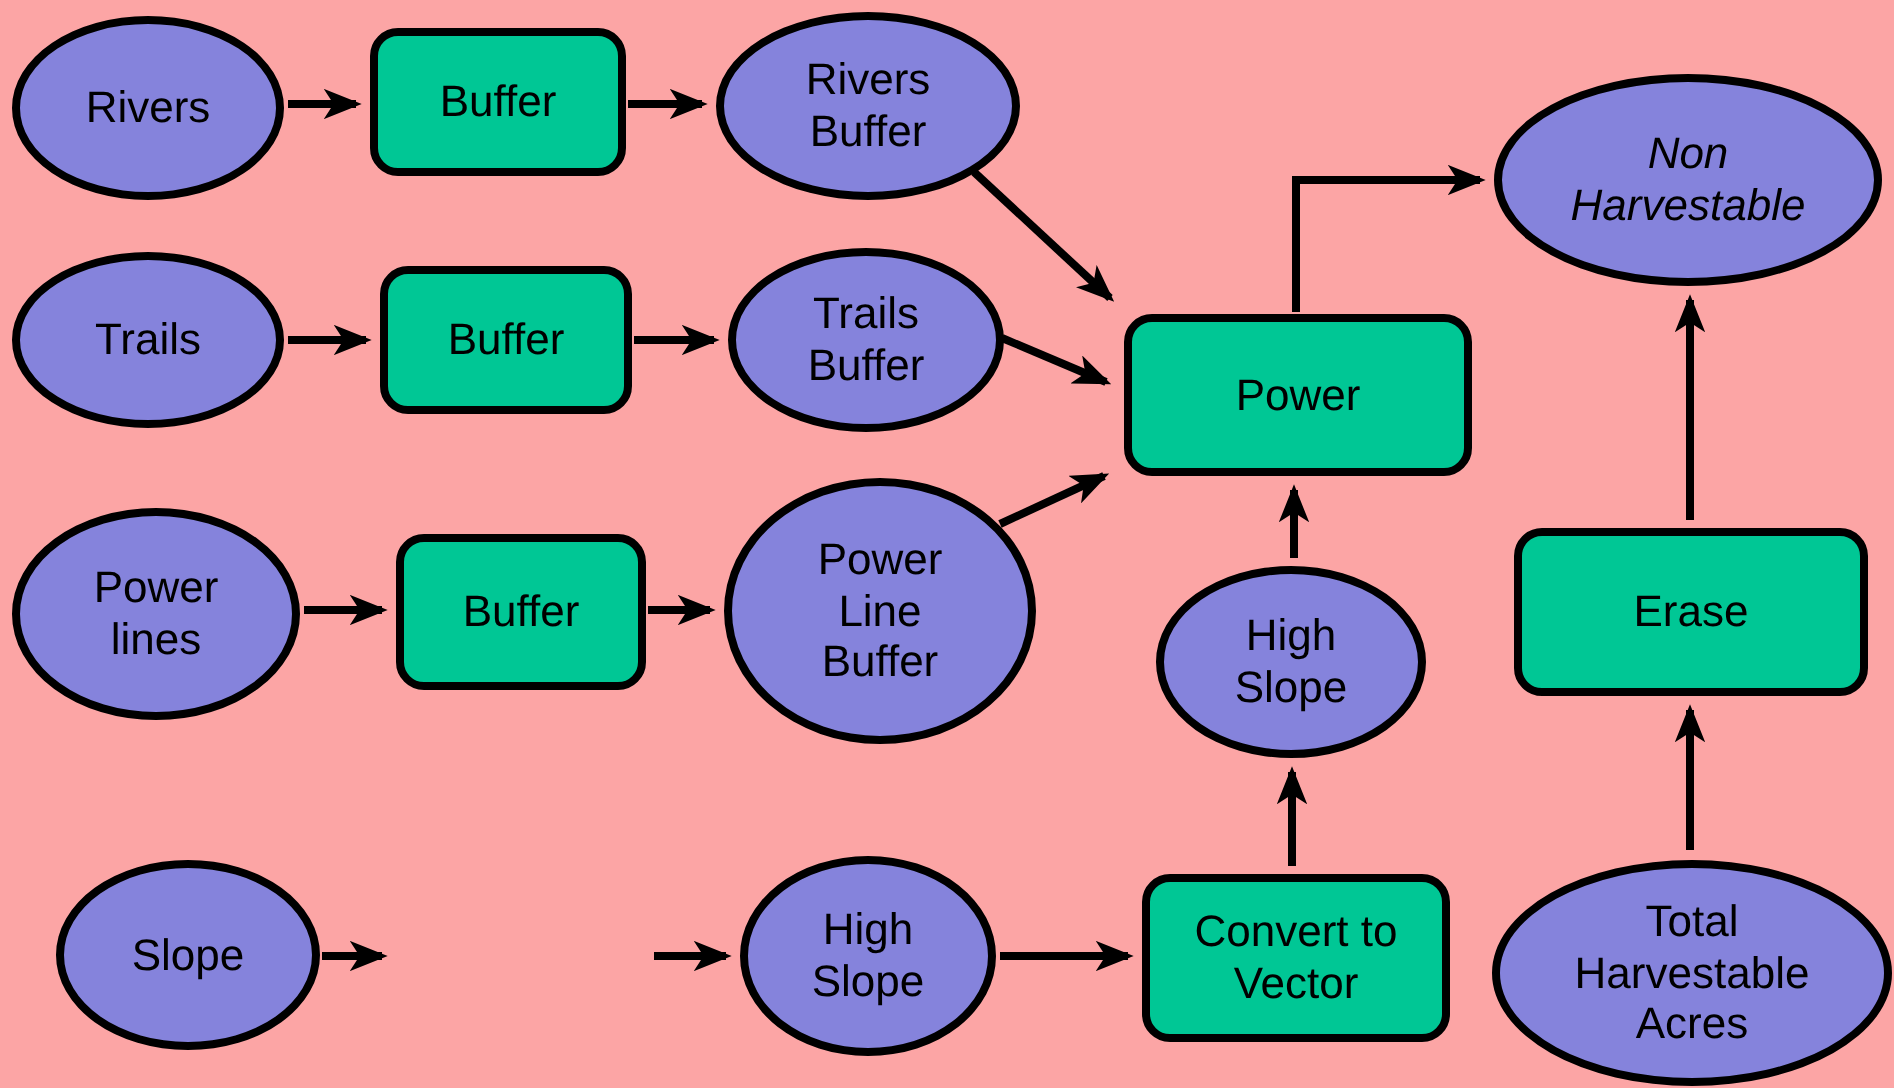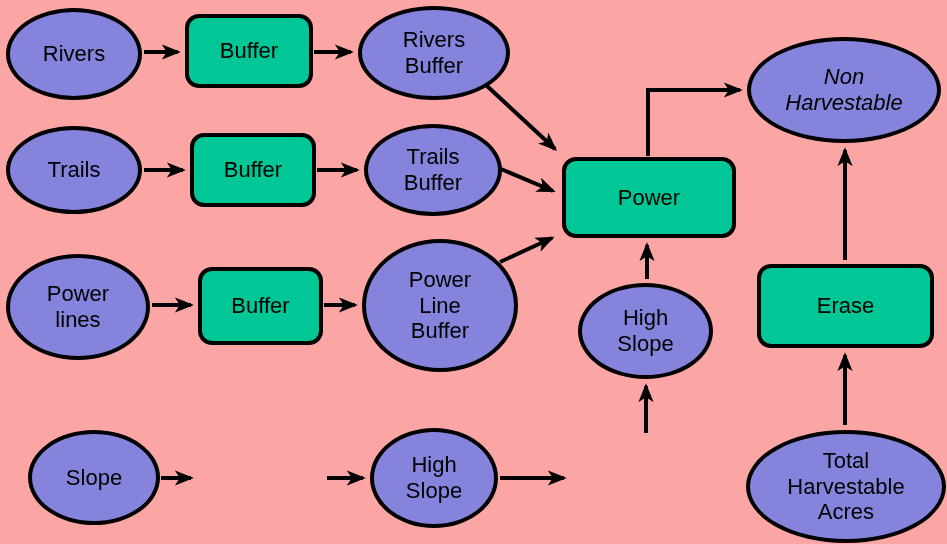--- a/index.html
+++ b/index.html
@@ -129,20 +129,24 @@
 Line
 Buffer</span>
   </div>
   <div id="n-slope" class="node data-node">
     <span>Slope</span>
   </div>
   <div id="n-high-slope-raster" class="node data-node">
     <span>High
 Slope</span>
   </div>
+  <div id="n-convert-to-vector" class="node process-node">
+    <span>Convert to
+Vector</span>
+  </div>
   <div id="n-union" class="node process-node">
     <span>Power</span>
   </div>
   <div id="n-high-slope-vector" class="node data-node">
     <span>High
 Slope</span>
   </div>
   <div id="n-non-harvestable" class="node data-node">
     <span>Non
 Harvestable</span>

